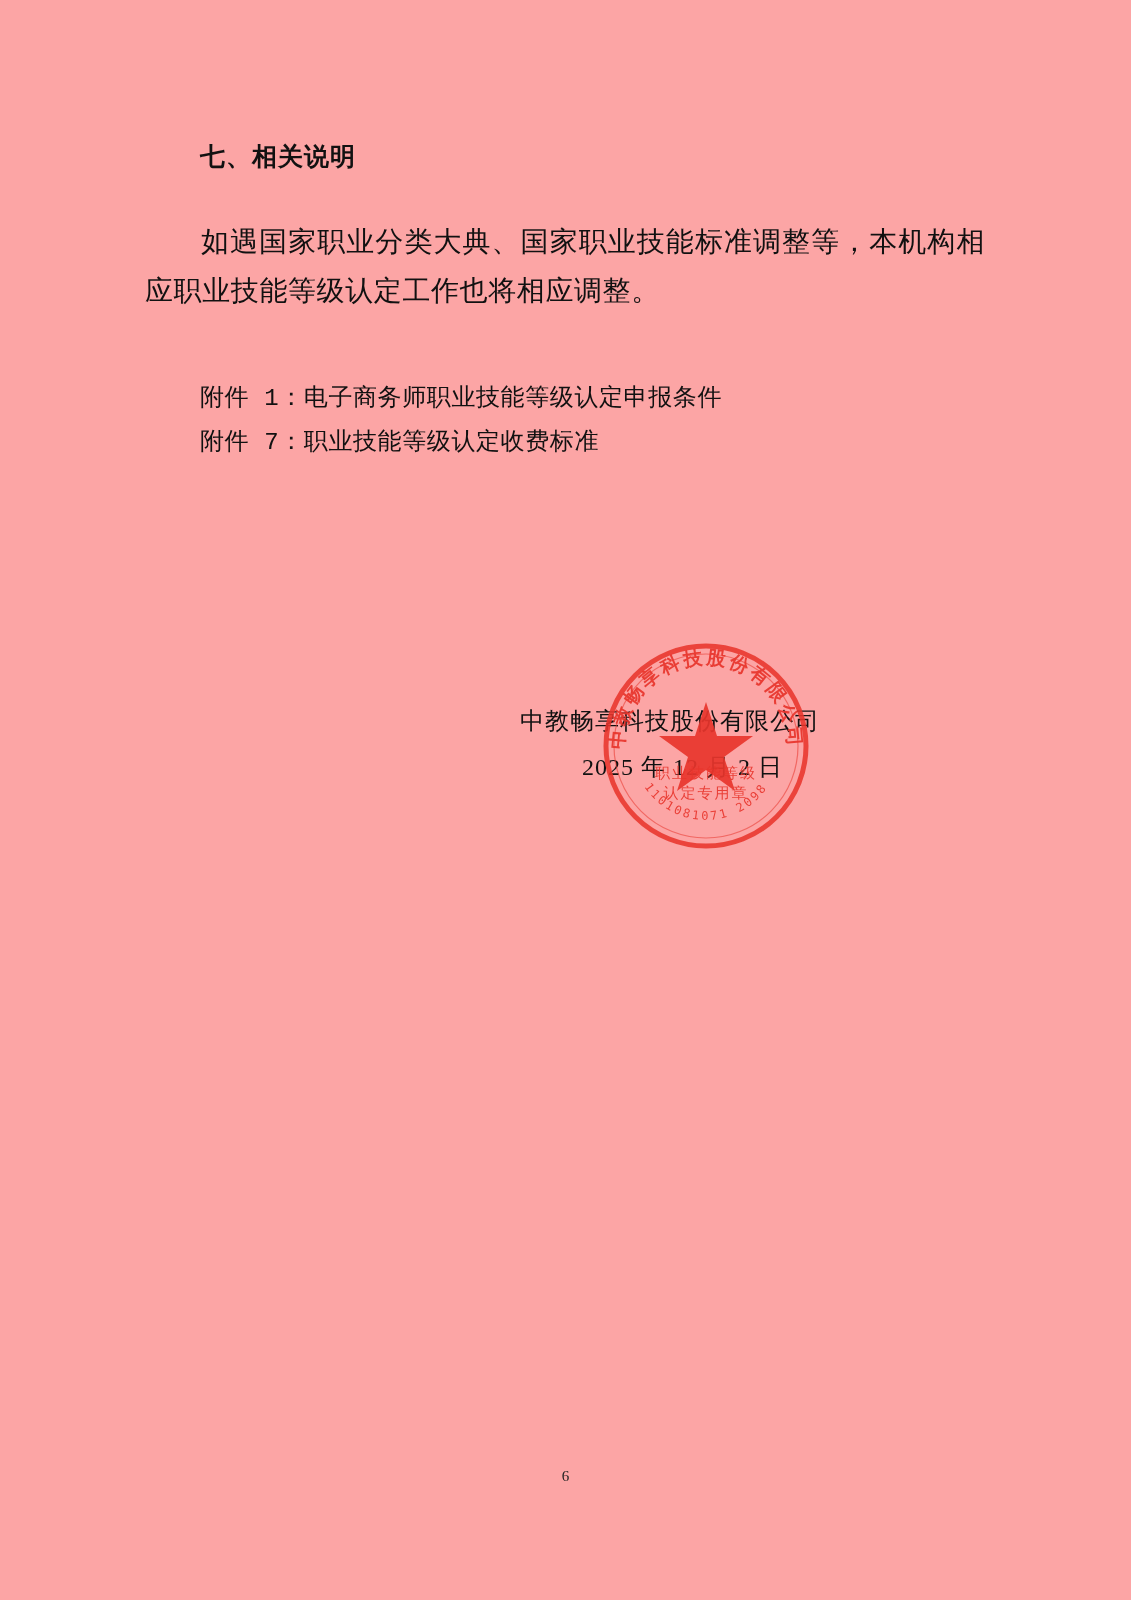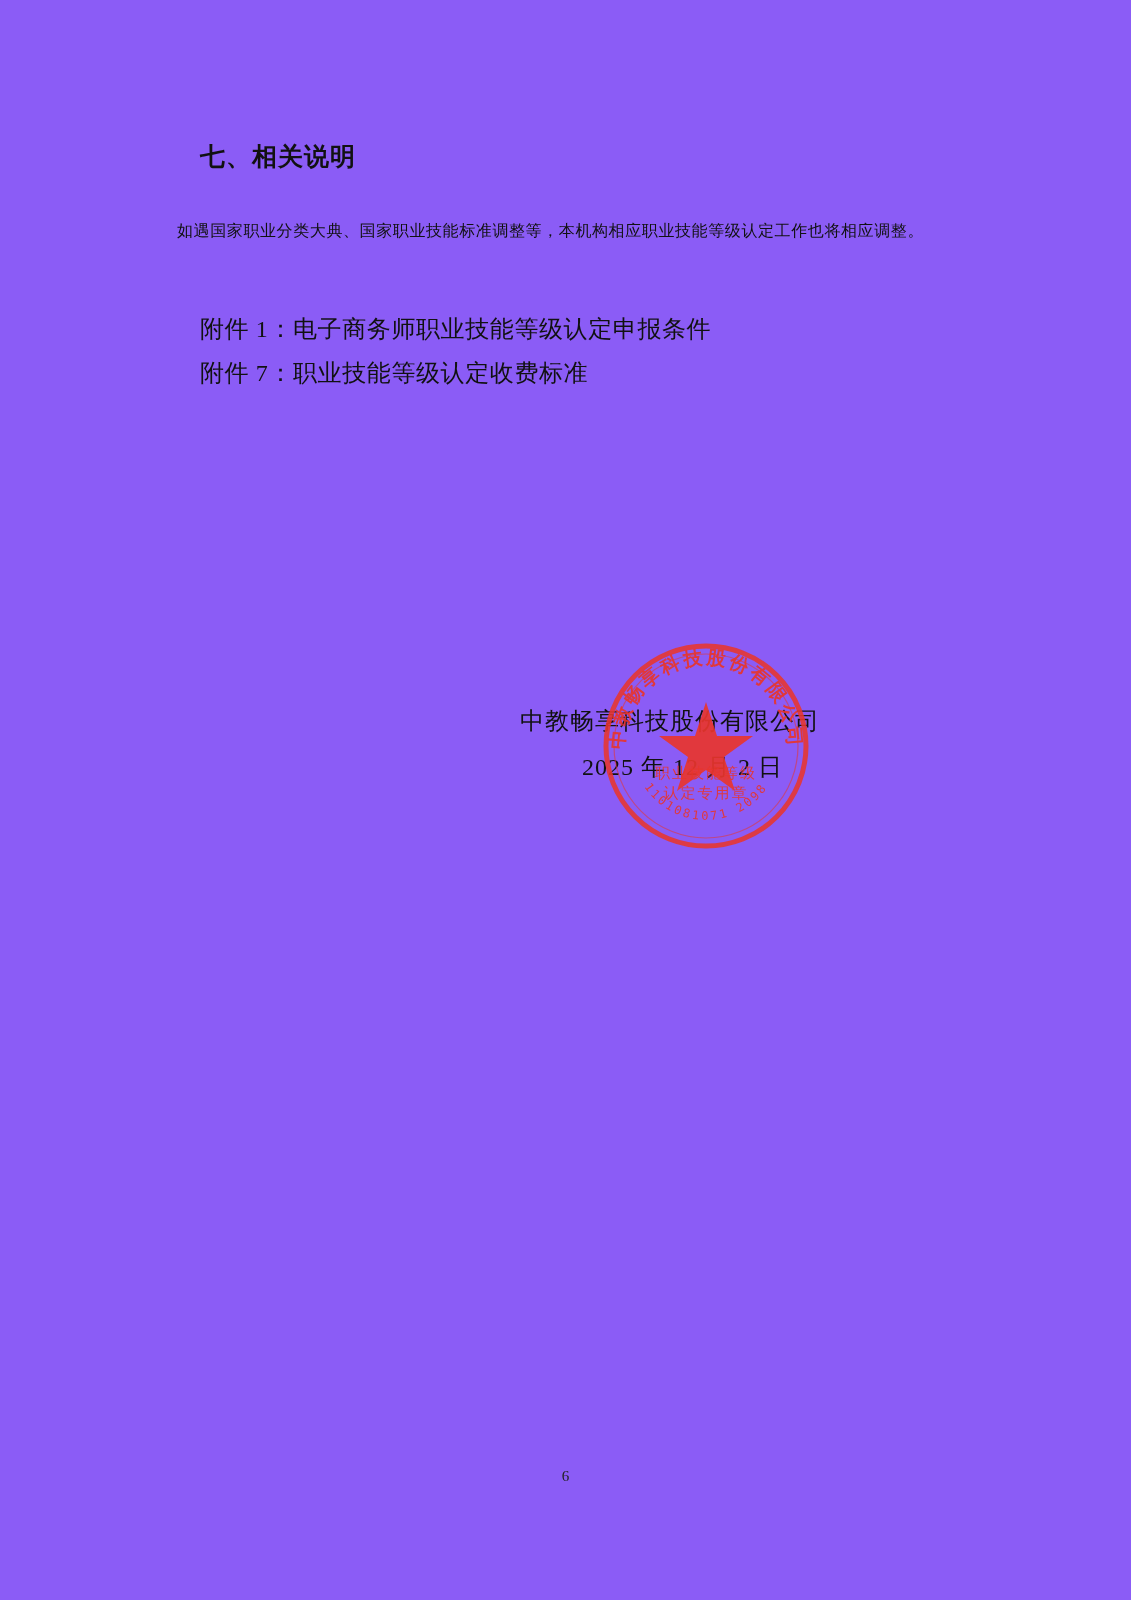--- a/index.html
+++ b/index.html
@@ -12,59 +12,60 @@
     height: 1600px;
     position: relative;
     font-family: "Liberation Serif", "DejaVu Serif", serif;
     color: #1a1a1a;
     overflow: hidden;
   }
 
   .page {
     position: absolute;
     inset: 0;
-    background: #8b5cf6;
+    background: #fca5a5;
   }
 
   .content {
     position: absolute;
     left: 145px;
     top: 140px;
     width: 840px;
   }
 
   .section-heading {
     font-family: "DejaVu Sans", "Liberation Sans", sans-serif;
     font-weight: bold;
     font-size: 25px;
     letter-spacing: 1px;
     color: #111;
     margin: 0 0 44px 55px;
   }
 
   .para {
-    font-size: 16px;
+    font-size: 28px;
     line-height: 1.75;
     text-align: justify;
     letter-spacing: 0.6px;
     margin: 0 0 28px 0;
     text-indent: 2em;
     color: #111;
   }
 
   .attach-block {
     margin-top: 62px;
     margin-left: 55px;
   }
 
   .attach-line {
     font-size: 24px;
     line-height: 1.85;
     letter-spacing: 0.6px;
     color: #111;
+    font-family: Liberation Mono, monospace;
   }
 
   .signature {
     position: absolute;
     left: 520px;
     top: 705px;
     width: 420px;
     text-align: left;
   }
 

